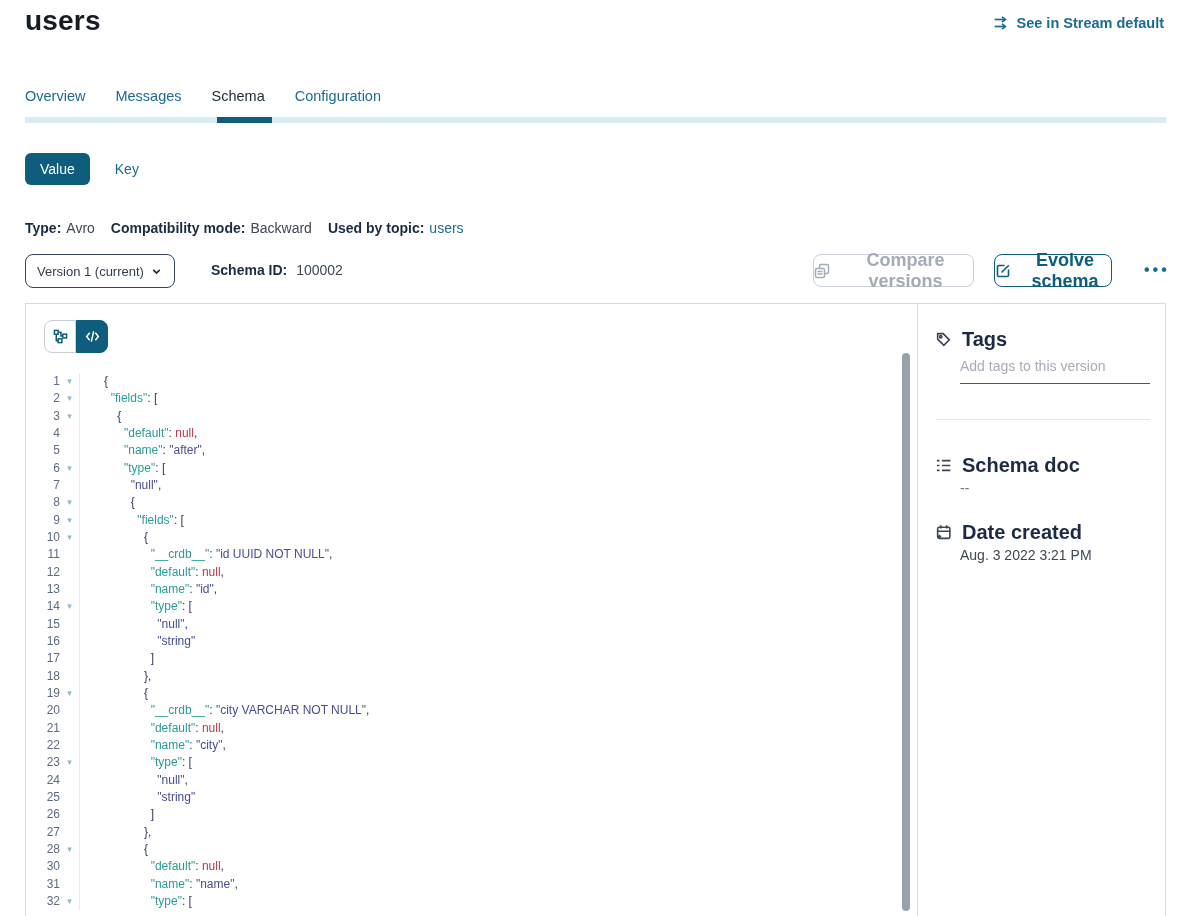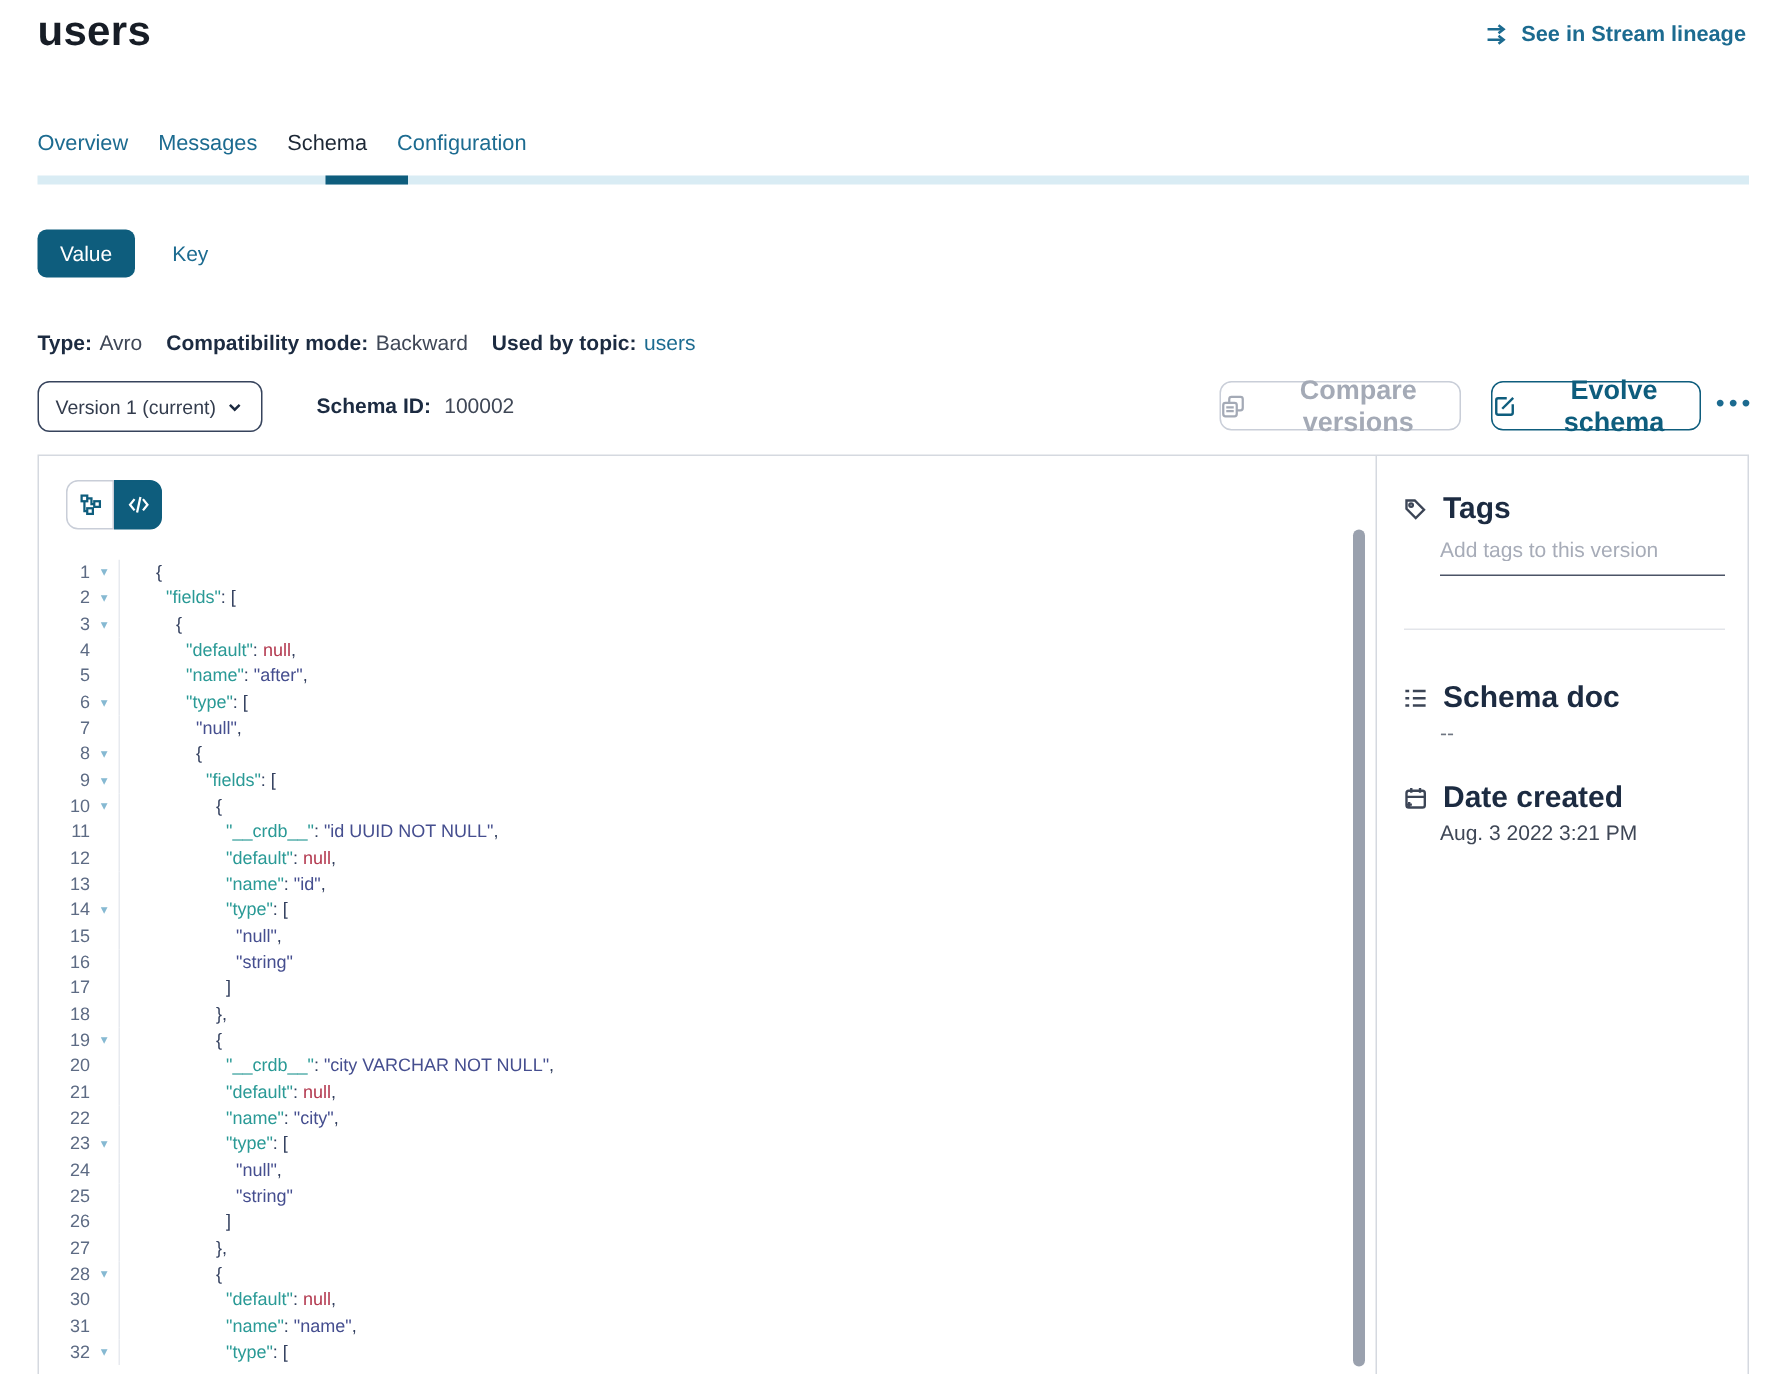--- a/index.html
+++ b/index.html
@@ -11,42 +11,42 @@
     --input-underline:#4B5366; --select-border:#36435C;
   }
   *{margin:0;padding:0;box-sizing:border-box;font-family:"Liberation Sans",sans-serif;}
   html,body{background:#fff;}
   body{position:relative;width:1189px;height:916px;overflow:hidden;color:var(--text);}
   svg{display:block;}
 
   .page-title{position:absolute;left:25px;top:5px;font-size:28px;font-weight:700;color:var(--title);letter-spacing:.2px;}
   .lineage-link{position:absolute;right:25px;top:15px;display:flex;align-items:center;gap:7px;color:var(--link);font-size:14.5px;font-weight:600;cursor:pointer;}
 
-  .tabs{position:absolute;left:25px;top:88px;display:flex;gap:20px;font-size:14.5px;font-weight:500;}
+  .tabs{position:absolute;left:25px;top:88px;display:flex;gap:30px;font-size:14.5px;font-weight:500;}
   .tab{color:var(--link);cursor:pointer;}
   .tab.active{color:#1D2836;}
   .tabbar{position:absolute;left:25px;top:117px;width:1141px;height:6px;background:var(--tabbar);}
   .tabbar-active{position:absolute;left:192px;top:0;width:55px;height:6px;background:var(--accent);}
 
   .vk{position:absolute;left:25px;top:153px;display:flex;align-items:center;}
   .vk-value{height:32px;padding:0 15px;background:var(--accent);color:#fff;border:none;border-radius:6px;font-size:14px;cursor:pointer;}
   .vk-key{margin-left:25px;color:var(--link);font-size:14px;font-weight:500;cursor:pointer;background:none;border:none;}
 
   .meta{position:absolute;left:25px;top:220px;font-size:14px;display:flex;gap:16px;color:var(--text);}
   .meta b{color:var(--ink);font-weight:700;margin-right:5px;}
   .meta .link{color:var(--link);cursor:pointer;}
   .meta-item{display:flex;align-items:center;text-align:right;}
 
   .version-bar{position:absolute;left:25px;top:254px;width:1141px;height:34px;}
   .version-select{position:absolute;left:0;top:0;width:150px;height:34px;border:1px solid var(--select-border);border-radius:8px;display:flex;align-items:center;justify-content:space-between;padding:0 11px;font-size:13px;color:#333C4D;cursor:pointer;background:#fff;}
   .schema-id{position:absolute;left:186px;top:8px;font-size:14px;color:var(--text);}
   .schema-id b{color:var(--ink);font-weight:700;margin-right:5px;}
   .btn{display:flex;align-items:center;justify-content:center;gap:8px;height:33px;border-radius:8px;font-size:18px;font-weight:600;background:#fff;cursor:pointer;}
   .btn-compare{position:absolute;left:788px;top:0;width:161px;border:1px solid var(--disabled-border);color:var(--disabled-text);}
-  .btn-evolve{position:absolute;left:969px;top:0;width:140px;border:1.5px solid var(--accent);color:var(--accent);}
+  .btn-evolve{position:absolute;left:969px;top:0;width:118px;border:1.5px solid var(--accent);color:var(--accent);}
   .dots{position:absolute;left:1119px;top:1px;width:40px;height:30px;border:none;background:none;color:var(--link);font-size:16px;font-weight:700;letter-spacing:3px;cursor:pointer;text-align:left;}
 
   .container{position:absolute;left:25px;top:303px;width:1141px;height:614px;border:1px solid var(--border);display:flex;background:#fff;}
   .editor{width:892px;border-right:1px solid var(--border);position:relative;}
   .sidebar{flex:1;position:relative;}
 
   .view-toggle{position:absolute;left:18px;top:16px;display:flex;}
   .toggle-btn{width:32px;height:33px;display:flex;align-items:center;justify-content:center;cursor:pointer;}
   .toggle-tree{background:#fff;border:1px solid var(--disabled-border);border-radius:8px 0 0 8px;color:var(--accent);}
   .toggle-code{background:var(--accent);border:1px solid var(--accent);border-radius:0 8px 8px 0;color:#fff;}
@@ -81,21 +81,21 @@
 
 <div class="lineage-link">
   <span>
     <svg width="17" height="16" viewBox="0 0 16 16" fill="none" stroke="currentColor" stroke-width="1.7">
       <path d="M1.2 4.5h9.5"></path>
         <path d="M8.5 1.8l3.4 2.7-3.4 2.7" fill="none"></path>
       <path d="M1.2 11.5h9.5"></path>
         <path d="M8.5 8.8l3.4 2.7-3.4 2.7" fill="none"></path>
     </svg>
   </span>
-  <span>See in Stream lineage</span>
+  <span>See in Stream default</span>
 </div>
 
 <nav class="tabs">
   <span class="tab">Overview</span>
   <span class="tab">Messages</span>
   <span class="tab active">Schema</span>
   <span class="tab">Configuration</span>
 </nav>
 <div class="tabbar">
   <div class="tabbar-active"></div>

